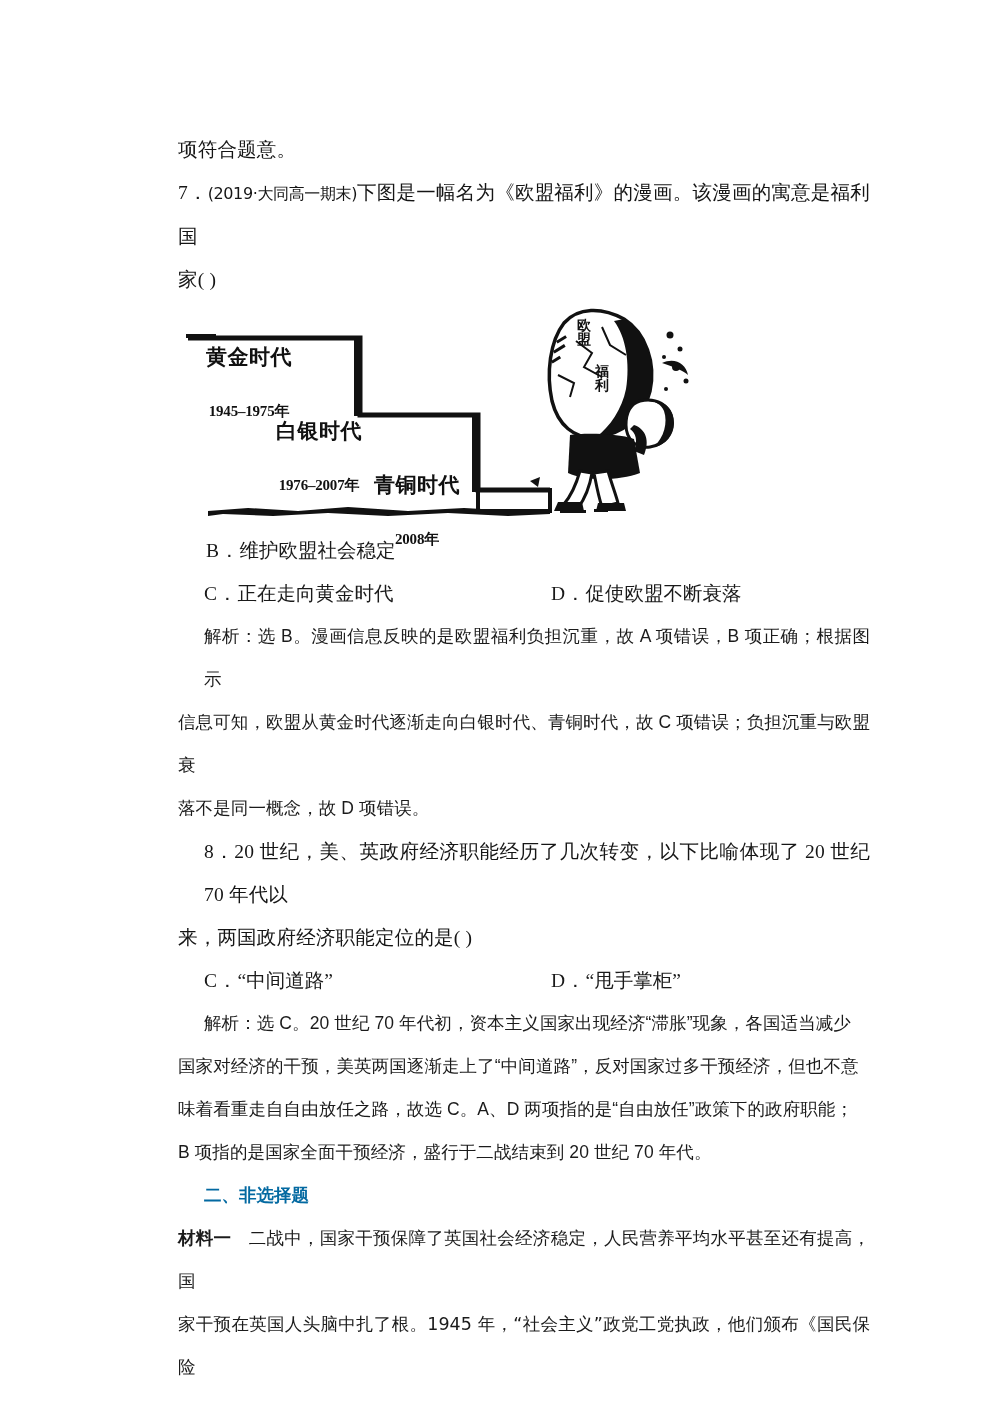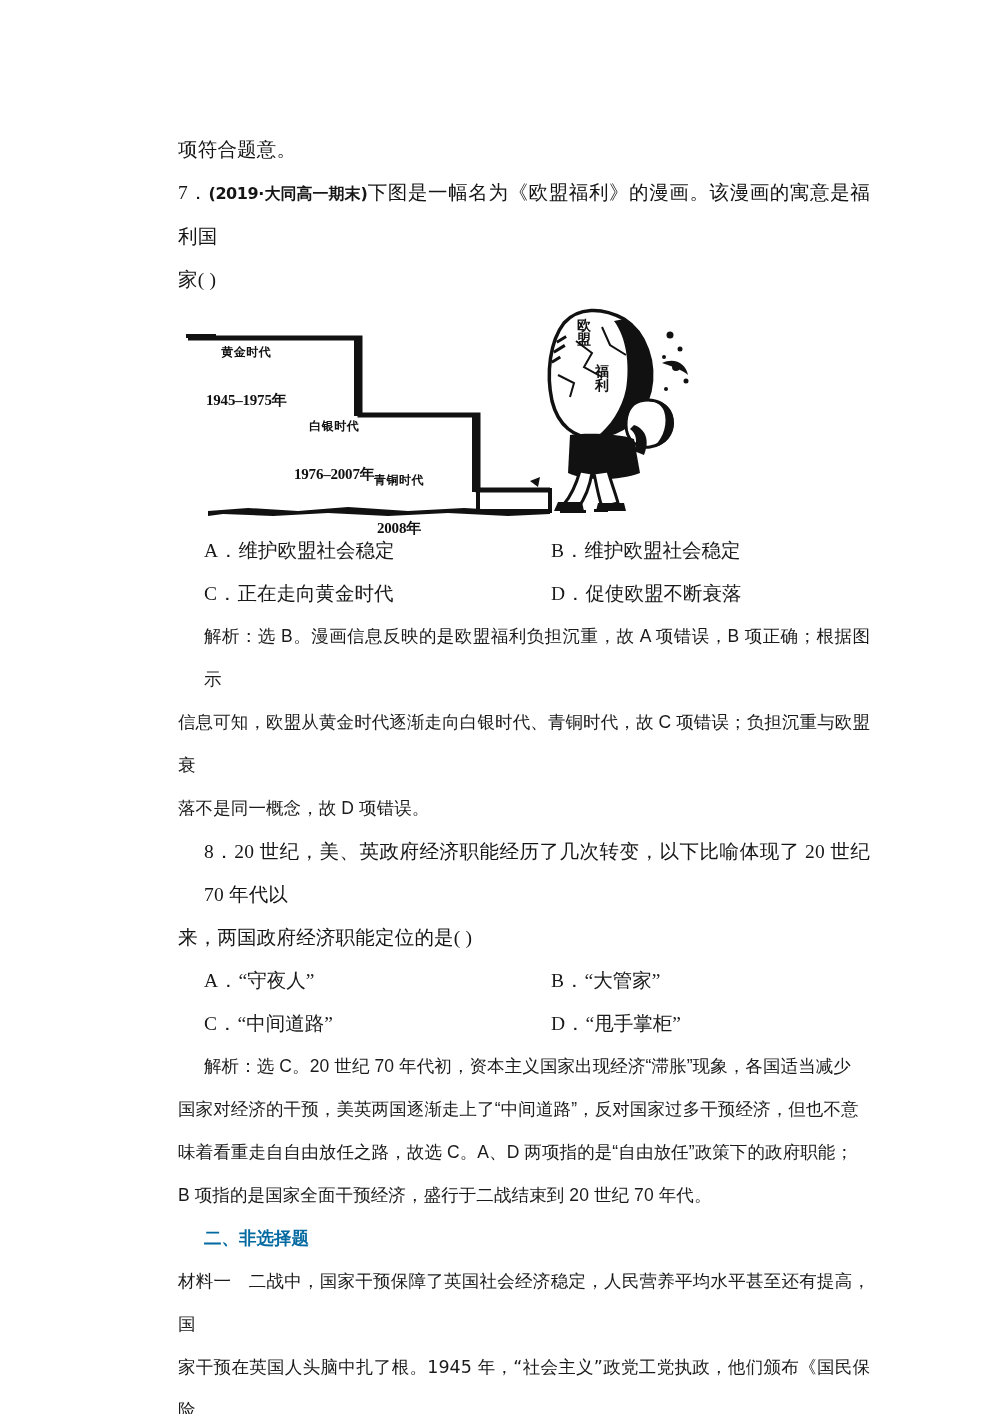--- a/index.html
+++ b/index.html
@@ -42,21 +42,21 @@
   }
   .para.q-stem {
     text-indent: 0;
   }
   .para.indent {
     padding-left: 26px;
   }
 
   .bold-exam {
     font-family: "DejaVu Sans", sans-serif;
-    font-weight: bold;
+    font-weight: normal;
     font-size: 16px;
     letter-spacing: -0.4px;
   }
 
   
   .explain {
     font-family: Liberation Sans, sans-serif;
     font-size: 17.5px;
     line-height: 43px;
     text-align: justify;
@@ -75,21 +75,21 @@
   }
 
   .material {
     font-family: "DejaVu Sans", "Liberation Sans", sans-serif;
     font-size: 17.5px;
     line-height: 43px;
     text-align: justify;
     color: #1b1b1b;
   }
   .material .tag {
-    font-weight: normal;
+    font-weight: bold;
     margin-top: 42px;
   }
 
   
   .options {
     margin: 0;
     padding: 0;
   }
   .opt-row {
     display: flex;
@@ -115,25 +115,25 @@
 
   .cartoon-label {
     position: absolute;
     font-family: "Liberation Serif", "DejaVu Serif", serif;
     font-weight: bold;
     color: #111;
     text-align: center;
     line-height: 1.18;
     white-space: nowrap;
   }
-  .cartoon-label .l1 { font-size: 12px; letter-spacing: 0.5px; display:block; }
+  .cartoon-label .l1 { font-size: 21px; letter-spacing: 0.5px; display:block; }
   .cartoon-label .l2 { font-size: 15px; letter-spacing: -0.2px; display:block;margin-top:33px; }
 
   #lab-gold   { left: 28px;  top: 40px; }
-  #lab-silver { left: 116px; top: 114px; }
+  #lab-silver { left: 98px; top: 114px; }
   #lab-bronze { left: 196px; top: 168px; }
 
   .rock-text {
     position: absolute;
     font-family: "Liberation Serif", "DejaVu Serif", serif;
     font-weight: bold;
     font-size: 14px;
     color: #111;
     line-height: 1.02;
     width: 16px;
@@ -242,23 +242,20 @@
         <span class="l1">青铜时代</span>
         <span class="l2">2008年</span>
       </div>
 
       <div class="rock-text" id="rock-t1">欧盟</div>
       <div class="rock-text" id="rock-t2">福利</div>
     </div>
 
     <div class="options">
       <div class="opt-row">
-        <div class="opt-cell left">
-          <span class="opt-letter">A．</span><span>维护欧盟社会稳定</span>
-        </div>
         <div class="opt-cell right">
           <span class="opt-letter">B．</span><span>维护欧盟社会稳定</span>
         </div>
       </div>
       <div class="opt-row">
         <div class="opt-cell left">
           <span class="opt-letter">C．</span><span>正在走向黄金时代</span>
         </div>
         <div class="opt-cell right">
           <span class="opt-letter">D．</span><span>促使欧盟不断衰落</span>
@@ -271,28 +268,20 @@
       <div>信息可知，欧盟从黄金时代逐渐走向白银时代、青铜时代，故 C 项错误；负担沉重与欧盟衰</div>
       <div>落不是同一概念，故 D 项错误。</div>
     </div>
 
     <div class="para indent">
       <span>8．</span><span>20 世纪，美、英政府经济职能经历了几次转变，以下比喻体现了 20 世纪 70 年代以</span>
     </div>
     <div class="para">来，两国政府经济职能定位的是(      )</div>
 
     <div class="options">
-      <div class="opt-row">
-        <div class="opt-cell left">
-          <span class="opt-letter">A．</span><span>“守夜人”</span>
-        </div>
-        <div class="opt-cell right">
-          <span class="opt-letter">B．</span><span>“大管家”</span>
-        </div>
-      </div>
       <div class="opt-row">
         <div class="opt-cell left">
           <span class="opt-letter">C．</span><span>“中间道路”</span>
         </div>
         <div class="opt-cell right">
           <span class="opt-letter">D．</span><span>“甩手掌柜”</span>
         </div>
       </div>
     </div>
 

